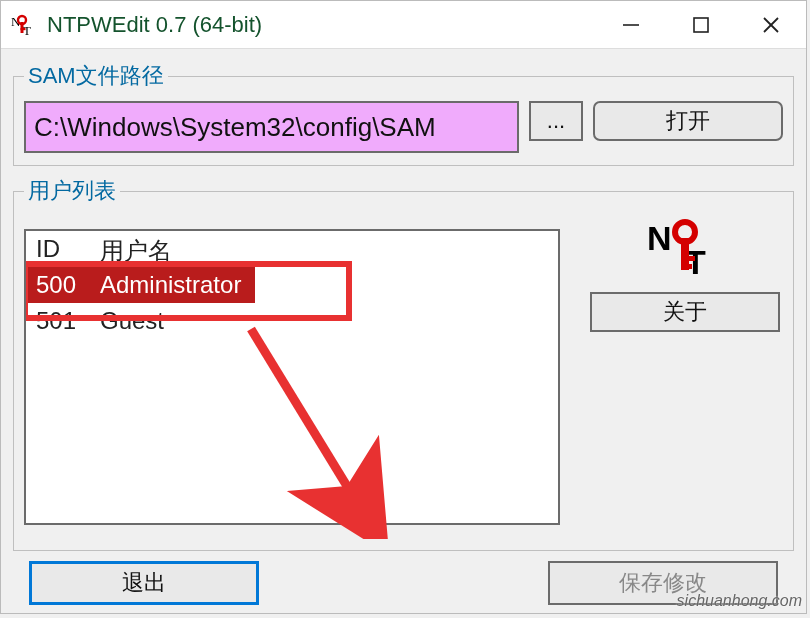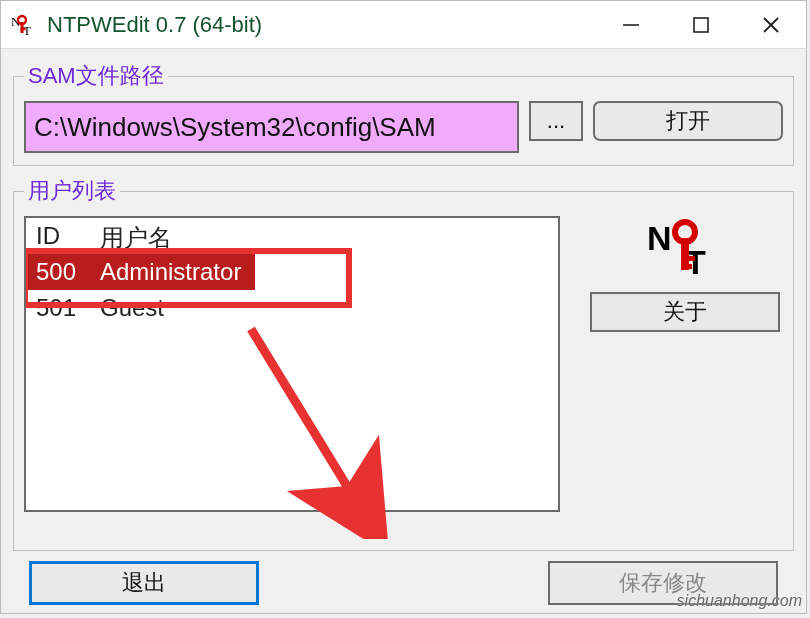--- a/index.html
+++ b/index.html
@@ -60,21 +60,21 @@
       flex-direction: column;
       position: relative;
     }
     fieldset {
       border: 1px solid #bfbfbf;
       padding: 10px 10px 12px 10px;
       margin-top: 2px;
     }
     legend {
       font-size: 22px;
-      color: #6d28d9;
+      color: #0369a1;
       padding: 0 4px;
     }
     .path-row {
       display: flex;
       gap: 10px;
       align-items: stretch;
     }
     .path-input {
       flex: 1;
       height: 52px;
@@ -106,20 +106,21 @@
     }
     .userlist-row {
       display: flex;
       gap: 18px;
       height: 100%;
     }
     .listwrap {
       flex: 1;
       display: flex;
       flex-direction: column;
+      justify-content: center;
     }
     .listbox {
       border: 2px solid #6b6b6b;
       background: #fff;
       width: 536px;
       height: 296px;
       overflow: hidden;
       position: relative;
     }
     .listheader {

